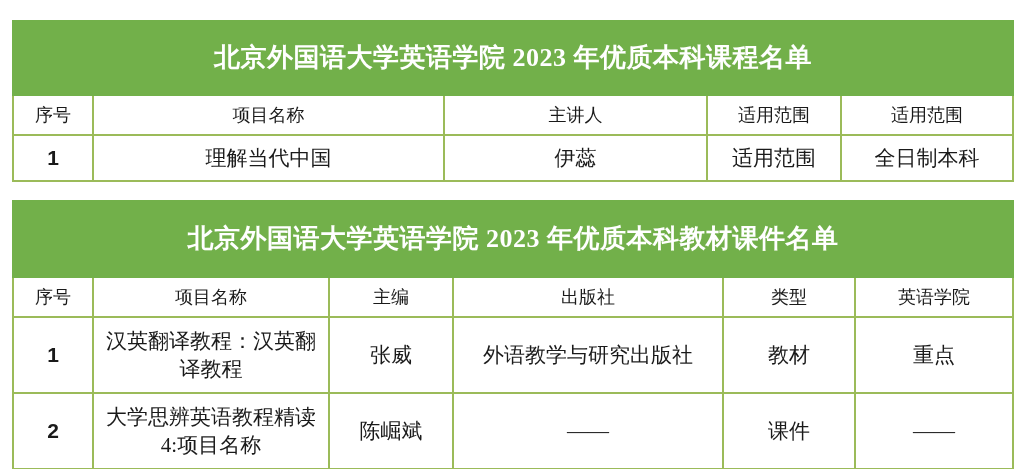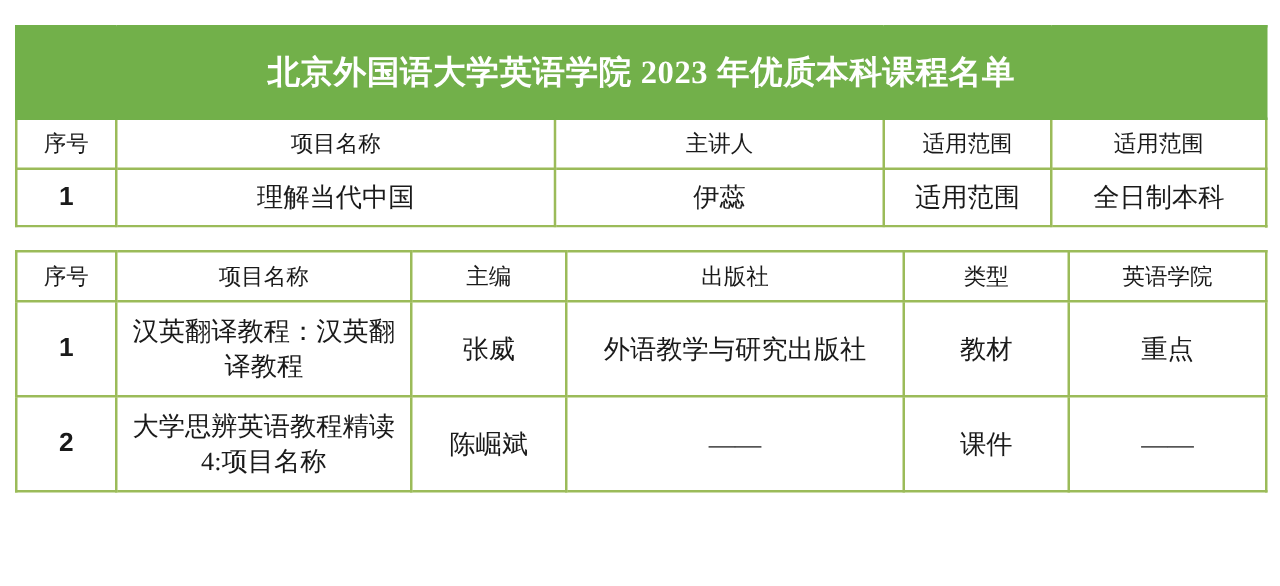--- a/index.html
+++ b/index.html
@@ -133,20 +133,23 @@
     <table class="sheet">
       <colgroup>
         <col style="width:80px">
         <col style="width:236px">
         <col style="width:124px">
         <col style="width:270px">
         <col style="width:132px">
         <col style="width:158px">
       </colgroup>
       <tbody>
+        <tr>
+          <td class="banner banner-2" colspan="6">北京外国语大学英语学院 2023 年优质本科教材课件名单</td>
+        </tr>
         <tr class="colhead">
           <td>序号</td>
           <td>项目名称</td>
           <td>主编</td>
           <td>出版社</td>
           <td>类型</td>
           <td>英语学院</td>
         </tr>
         <tr class="data r2">
           <td class="idx">1</td>

